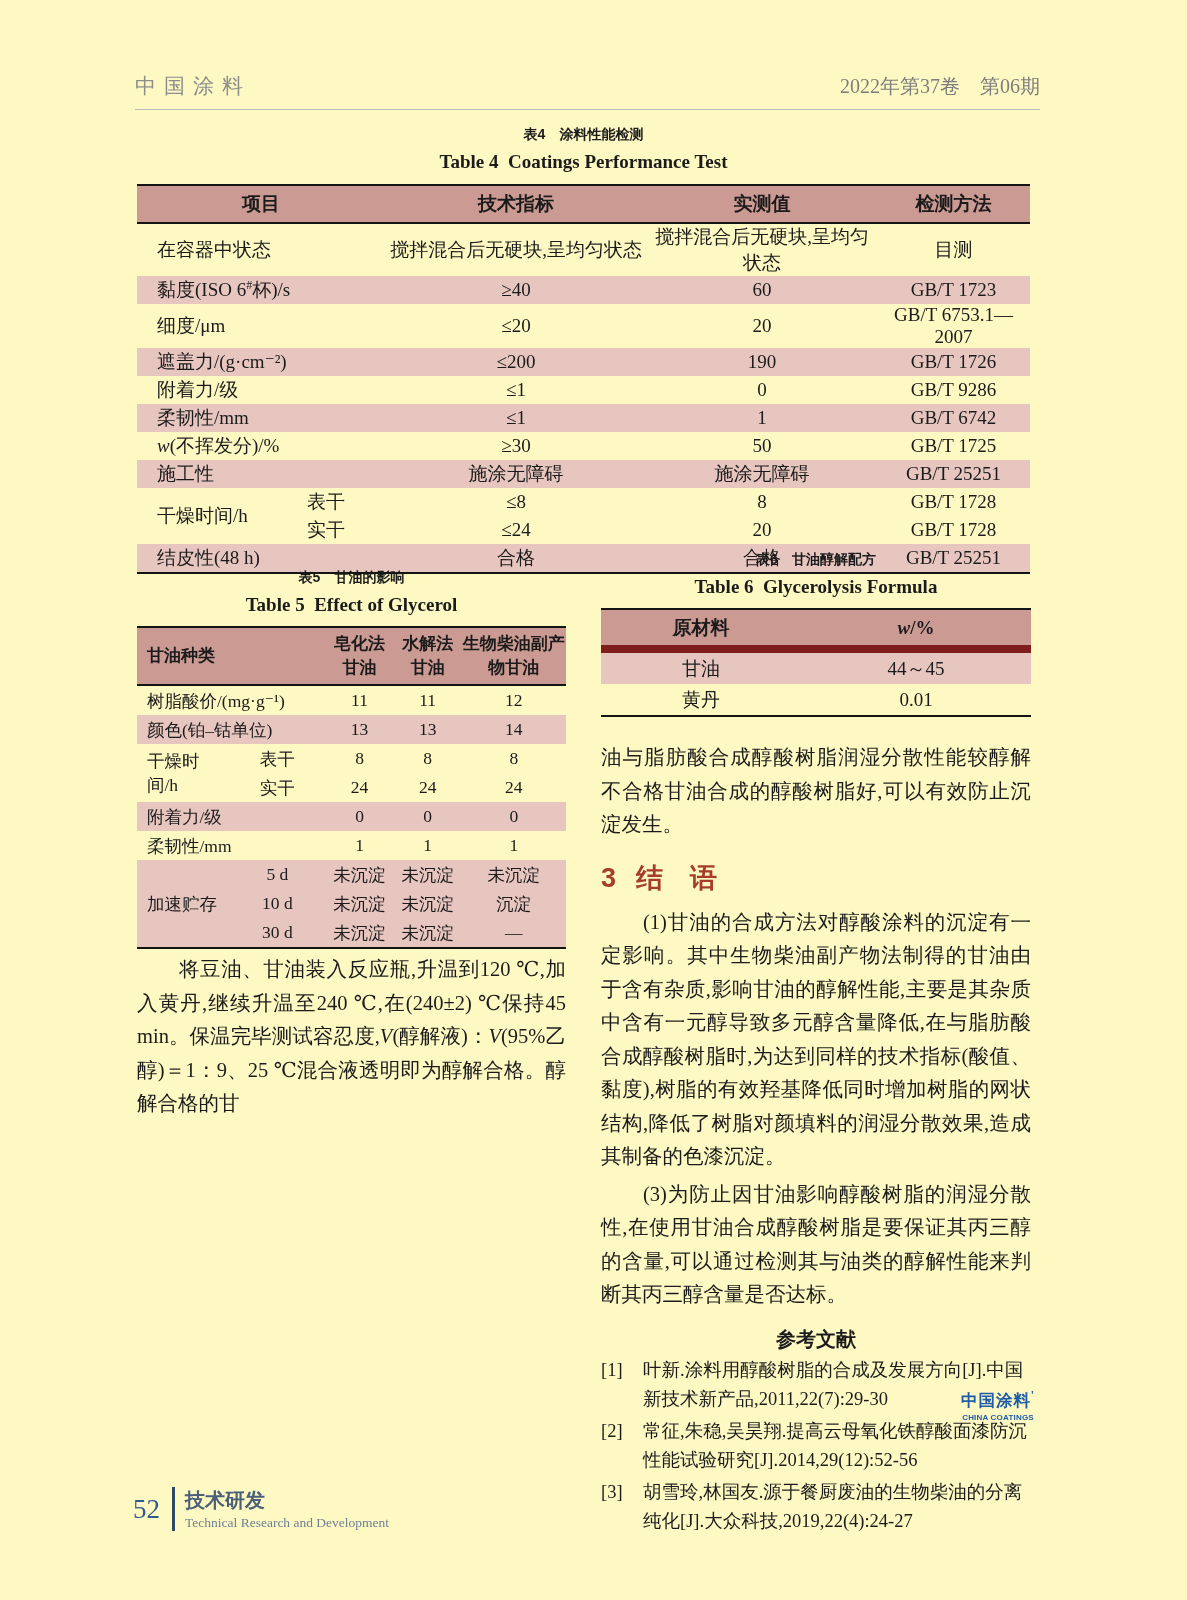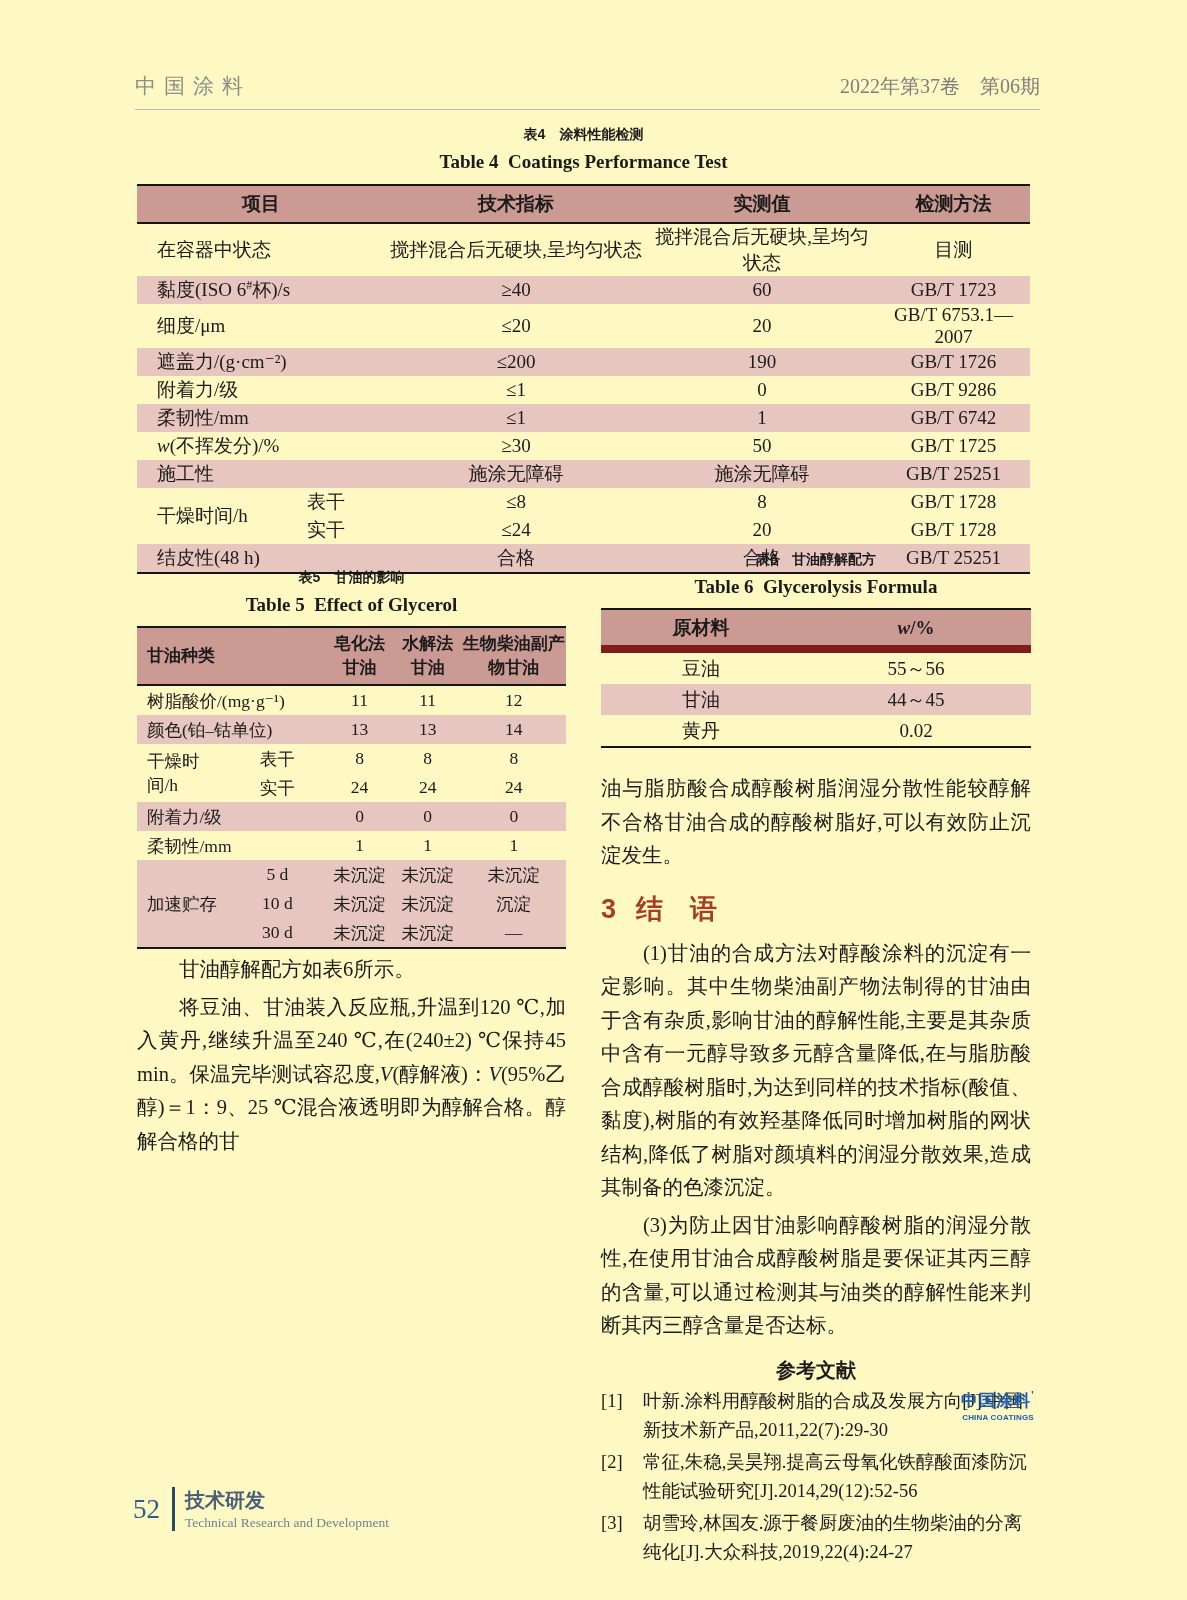--- a/index.html
+++ b/index.html
@@ -262,51 +262,46 @@
           <tr class="alt">
             <td>30 d</td>
             <td>未沉淀</td>
             <td>未沉淀</td>
             <td>—</td>
           </tr>
         </tbody>
       </table>
     </div>
 
-    <p class="para indent p-norm">甘油醇解配方如表6所示。</p>
     <p class="para indent p-norm"><span>将豆油、甘油装入反应瓶,升温到120 ℃,加入黄丹,继续升温至240 ℃,在(240±2) ℃保持45 min。保温完毕测试容忍度,</span><span class="it">V</span><span>(醇解液)：</span><span class="it">V</span><span>(95%乙醇)＝1：9、25 ℃混合液透明即为醇解合格。醇解合格的甘</span></p>
   </div>
 
   <div class="rightcol">
     <div>
       <div class="ttl-cn">表6　甘油醇解配方</div>
       <div class="ttl-en">Table 6&nbsp;&nbsp;Glycerolysis Formula</div>
       <table class="t6">
         <colgroup>
             <col style="width:200px">
             <col style="width:230px">
           </colgroup>
         <thead>
           <tr>
             <th>原材料</th>
             <th><span class="it">w</span><span>/%</span></th>
           </tr>
         </thead>
         <tbody>
-          <tr>
-            <td>豆油</td>
-            <td>55～56</td>
-          </tr>
           <tr class="alt">
             <td>甘油</td>
             <td>44～45</td>
           </tr>
           <tr>
             <td>黄丹</td>
-            <td>0.02</td>
+            <td>0.01</td>
           </tr>
         </tbody>
       </table>
     </div>
 
     <p class="para t6-para">油与脂肪酸合成醇酸树脂润湿分散性能较醇解不合格甘油合成的醇酸树脂好,可以有效防止沉淀发生。</p>
 
     <div class="h3">
       <span class="num">3</span><span>结　语</span>
     </div>

